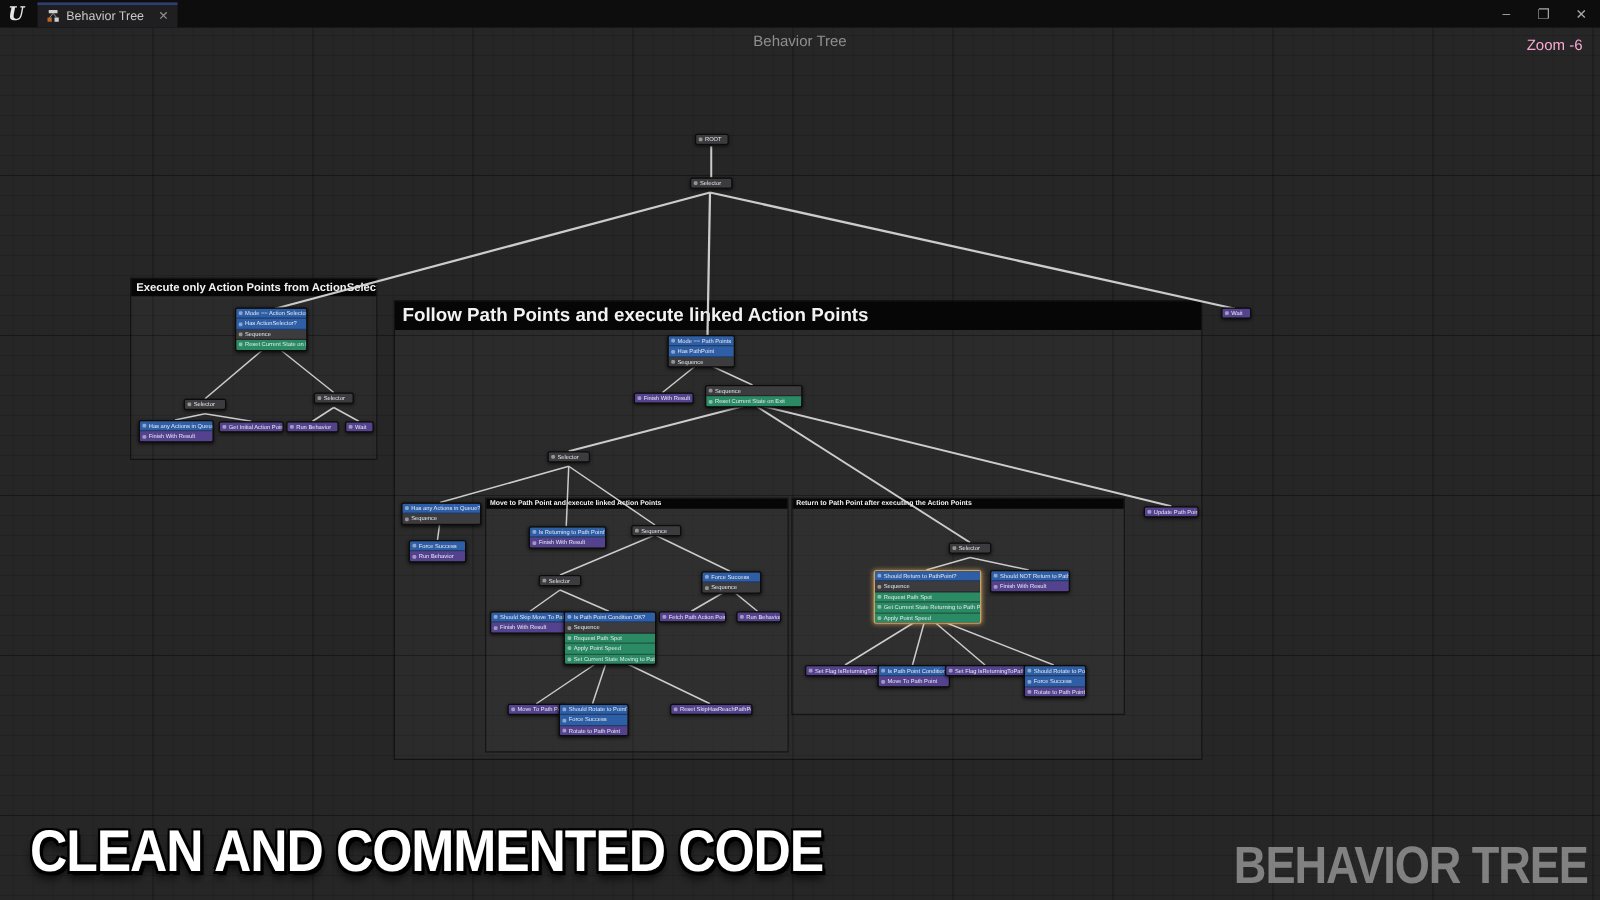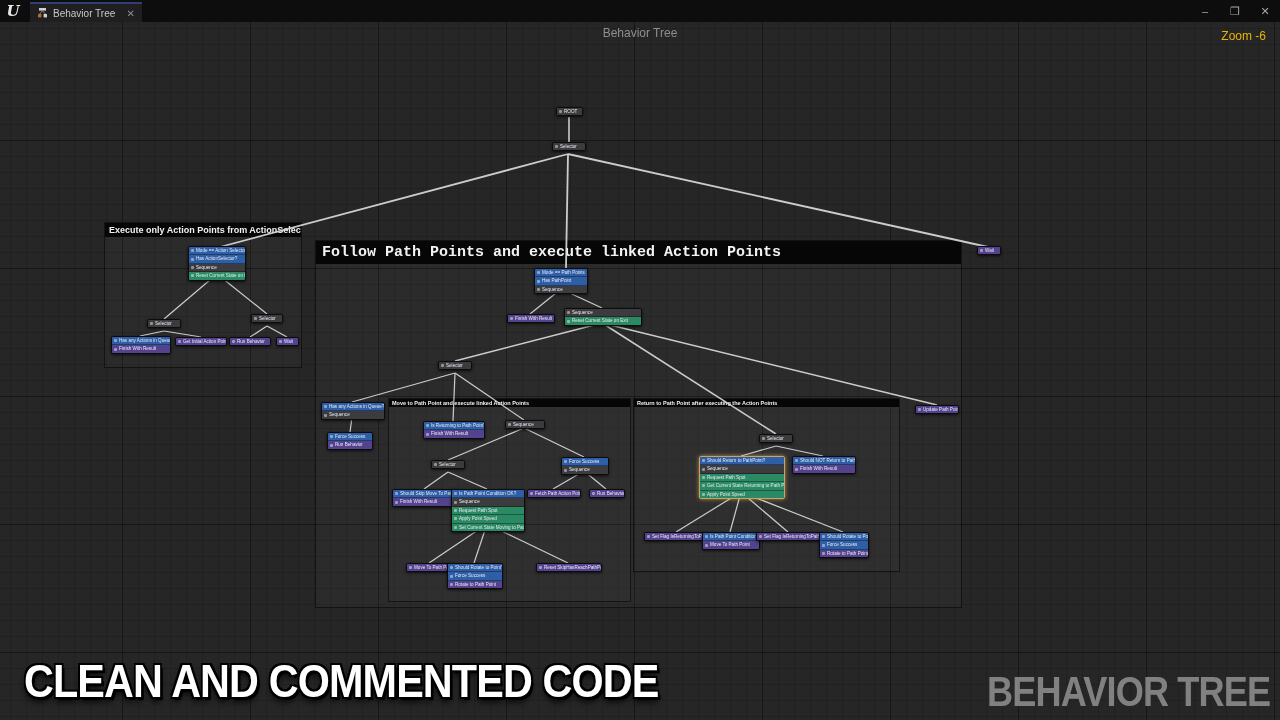--- a/index.html
+++ b/index.html
@@ -26,34 +26,34 @@
     background-color:#262626;
     background-image:
       linear-gradient(rgba(0,0,0,.30) 1px, transparent 1px),
       linear-gradient(90deg, rgba(0,0,0,.30) 1px, transparent 1px),
       linear-gradient(rgba(0,0,0,.13) 1px, transparent 1px),
       linear-gradient(90deg, rgba(0,0,0,.13) 1px, transparent 1px);
     background-size:128px 128px,128px 128px,16px 16px,16px 16px;
     background-position:-6px -10px; }
   .graph-header { position:absolute; left:0; top:26px; width:1280px; text-align:center;
     color:#8f8f8f; font-size:12px; z-index:5; }
-  .zoom-label { position:absolute; right:14px; top:29px; color:#eab308; font-size:12px; z-index:5; }
+  .zoom-label { position:absolute; right:14px; top:29px; color:#f9a8d4; font-size:12px; z-index:5; }
 
   
   .layer { position:absolute; left:0; top:0; width:1280px; height:720px; }
   #comment-layer { z-index:1; }
   #edge-layer { z-index:2; pointer-events:none; }
   #node-layer { z-index:3; }
 
   
   .comment { position:absolute; background:rgba(255,255,255,0.025);
     border:1px solid rgba(0,0,0,0.55); }
   .comment .ctitle { background:#060606; color:#f2f2f2; font-weight:bold;
     white-space:nowrap; overflow:hidden; }
-  .comment.lg .ctitle { font-size:15px; padding:3px 6px;font-family:Liberation Mono, monospace; }
+  .comment.lg .ctitle { font-size:15px; padding:3px 6px; }
   .comment.md .ctitle { font-size:9px; padding:2px 4px; }
   .comment.sm .ctitle { font-size:5.5px; padding:1px 3px; }
 
   
   .bt-node { position:absolute; border:1px solid #0c0c0c; border-radius:2px;
     overflow:hidden; box-shadow:0 1px 3px rgba(0,0,0,.7); background:#2e2e2e; }
   .bt-node.selected { border:1px solid #c9a468; box-shadow:0 0 4px rgba(220,170,90,.8); }
   .row { display:flex; align-items:center; gap:2px; padding:1px 3px 1px 2px;
     font-size:4.6px; line-height:5.4px; color:#e7eaf2; white-space:nowrap;
     overflow:hidden; border-bottom:1px solid rgba(0,0,0,.35); }

